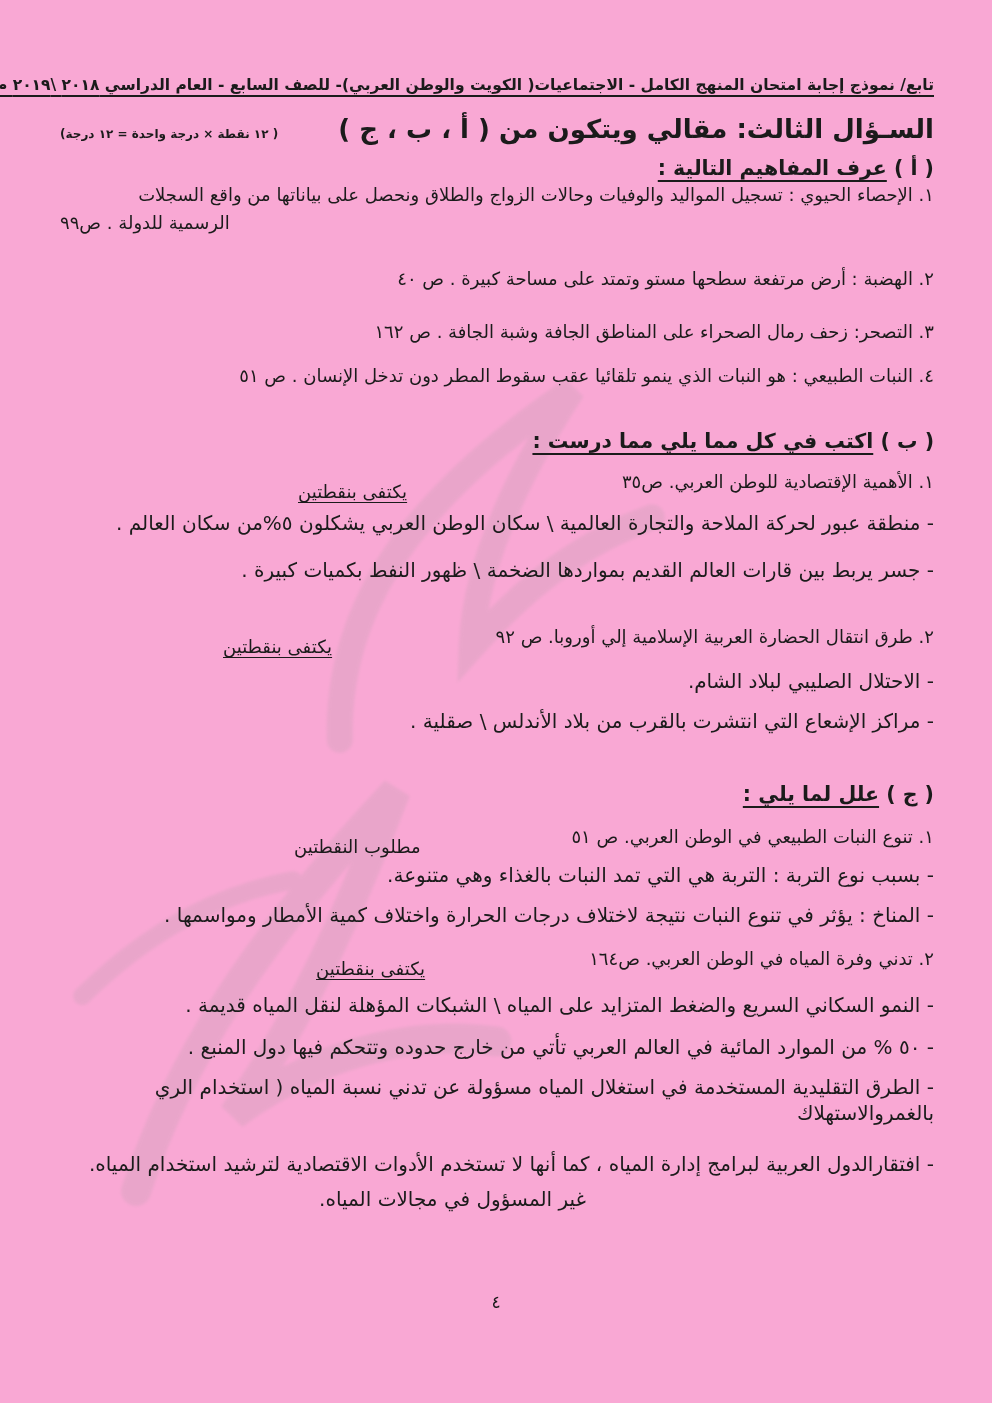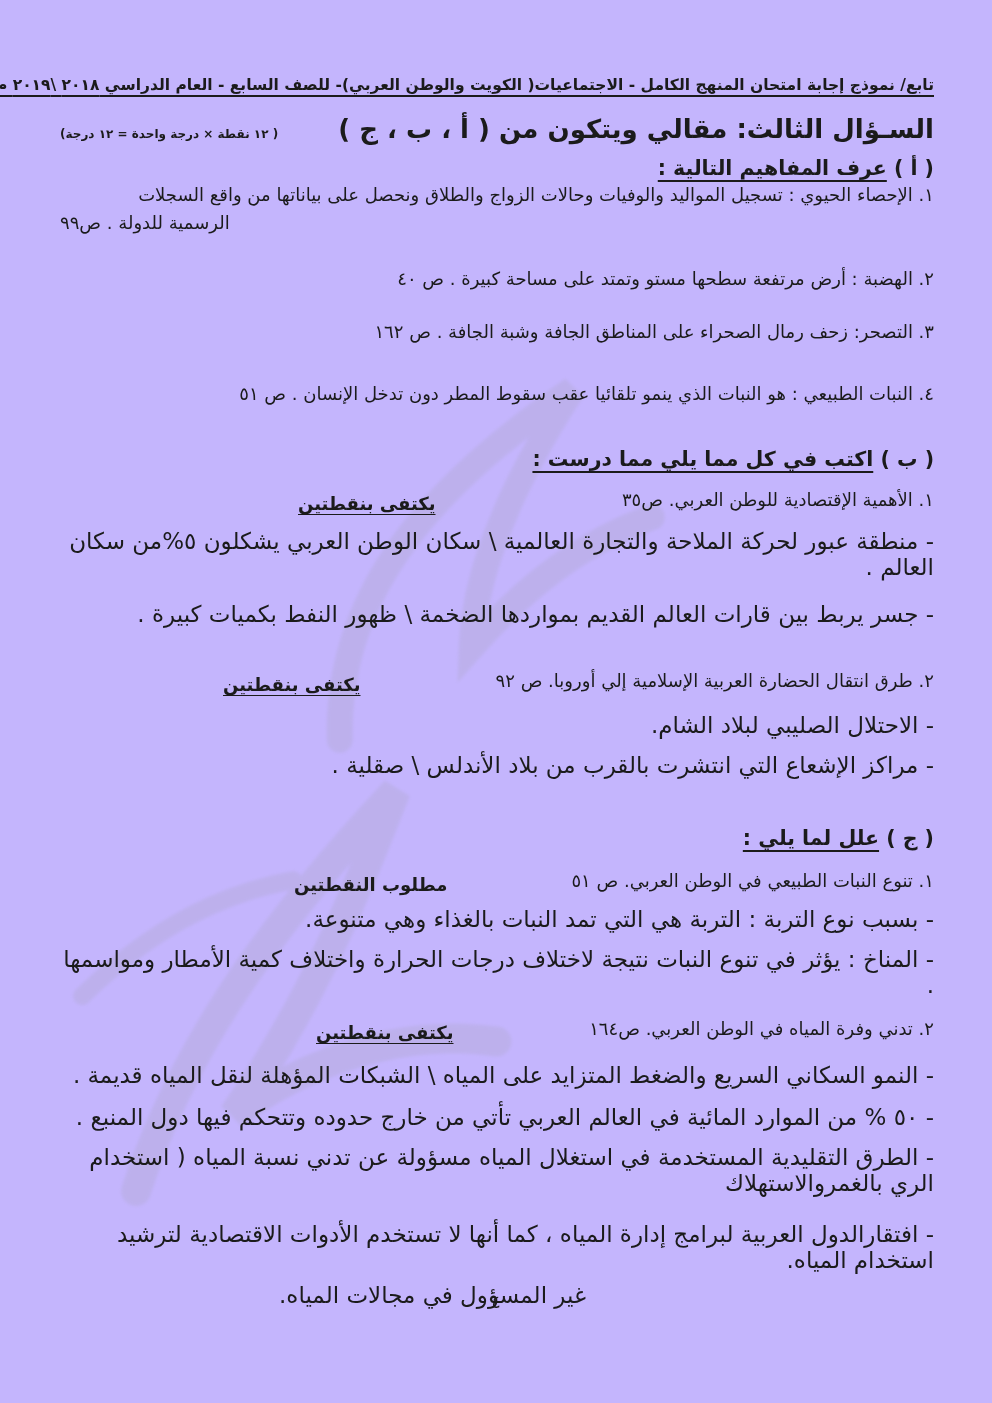--- a/index.html
+++ b/index.html
@@ -1,21 +1,21 @@
 <!DOCTYPE html>
 <html lang="ar" dir="rtl"><head>
 <meta charset="utf-8">
 <style>
   html, body { margin: 0; padding: 0; background: #e8e8e8; }
   .page {
     position: relative;
     width: 992px;
     height: 1403px;
     margin: 0 auto;
-    background: #c4b5fd;
+    background: #f9a8d4;
     direction: rtl;
     font-family: "DejaVu Sans", sans-serif;
     color: #1b1b1b;
     overflow: hidden;
   }
   .content {
     position: relative;
     padding: 0 58px 0 60px;
     z-index: 2;
   }
@@ -50,42 +50,42 @@
   }
   .sec-a { margin-top: 12px; }
   .sec-b { margin-top: 40px; }
   .sec-c { margin-top: 48px; }
   
   .body-line { font-size: 18px; line-height: 26px; }
   .a-item1 { margin-top: 2px; }
   .a-item1-l2 { text-align: left; margin-top: 2px; }
   .a-item2 { margin-top: 30px; }
   .a-item3 { margin-top: 27px; }
-  .a-item4 { margin-top: 36px; }
+  .a-item4 { margin-top: 18px; }
   
   .item-row {
     position: relative;
     margin-top: 16px;
     font-size: 18px;
     line-height: 26px;
   }
   .marking-note {
     position: absolute;
-    top: 4px;
-    font-weight: 700;
+    top: 10px;
+    font-weight: 400;
     text-decoration: underline;
     text-underline-offset: 4px;
     text-decoration-thickness: 1px;
     white-space: nowrap;
   }
   .note-b1 { left: 238px; }
   .note-b2 { left: 163px; }
   .note-c1 { left: 234px; text-decoration: none; }
   .note-c2 { left: 256px; }
-  .bullet { font-size: 23px; line-height: 26px; }
+  .bullet { font-size: 20px; line-height: 26px; }
   .b1-bul1 { margin-top: 15px; }
   .b1-bul2 { margin-top: 21px; }
   .b2-row  { margin-top: 41px; }
   .b2-bul1 { margin-top: 14px; }
   .b2-bul2 { margin-top: 18px; }
   .c1-row  { margin-top: 18px; }
   .c1-bul1 { margin-top: 12px; }
   .c1-bul2 { margin-top: 14px; }
   .c2-row  { margin-top: 18px; }
   .c2-bul1 { margin-top: 20px; }

